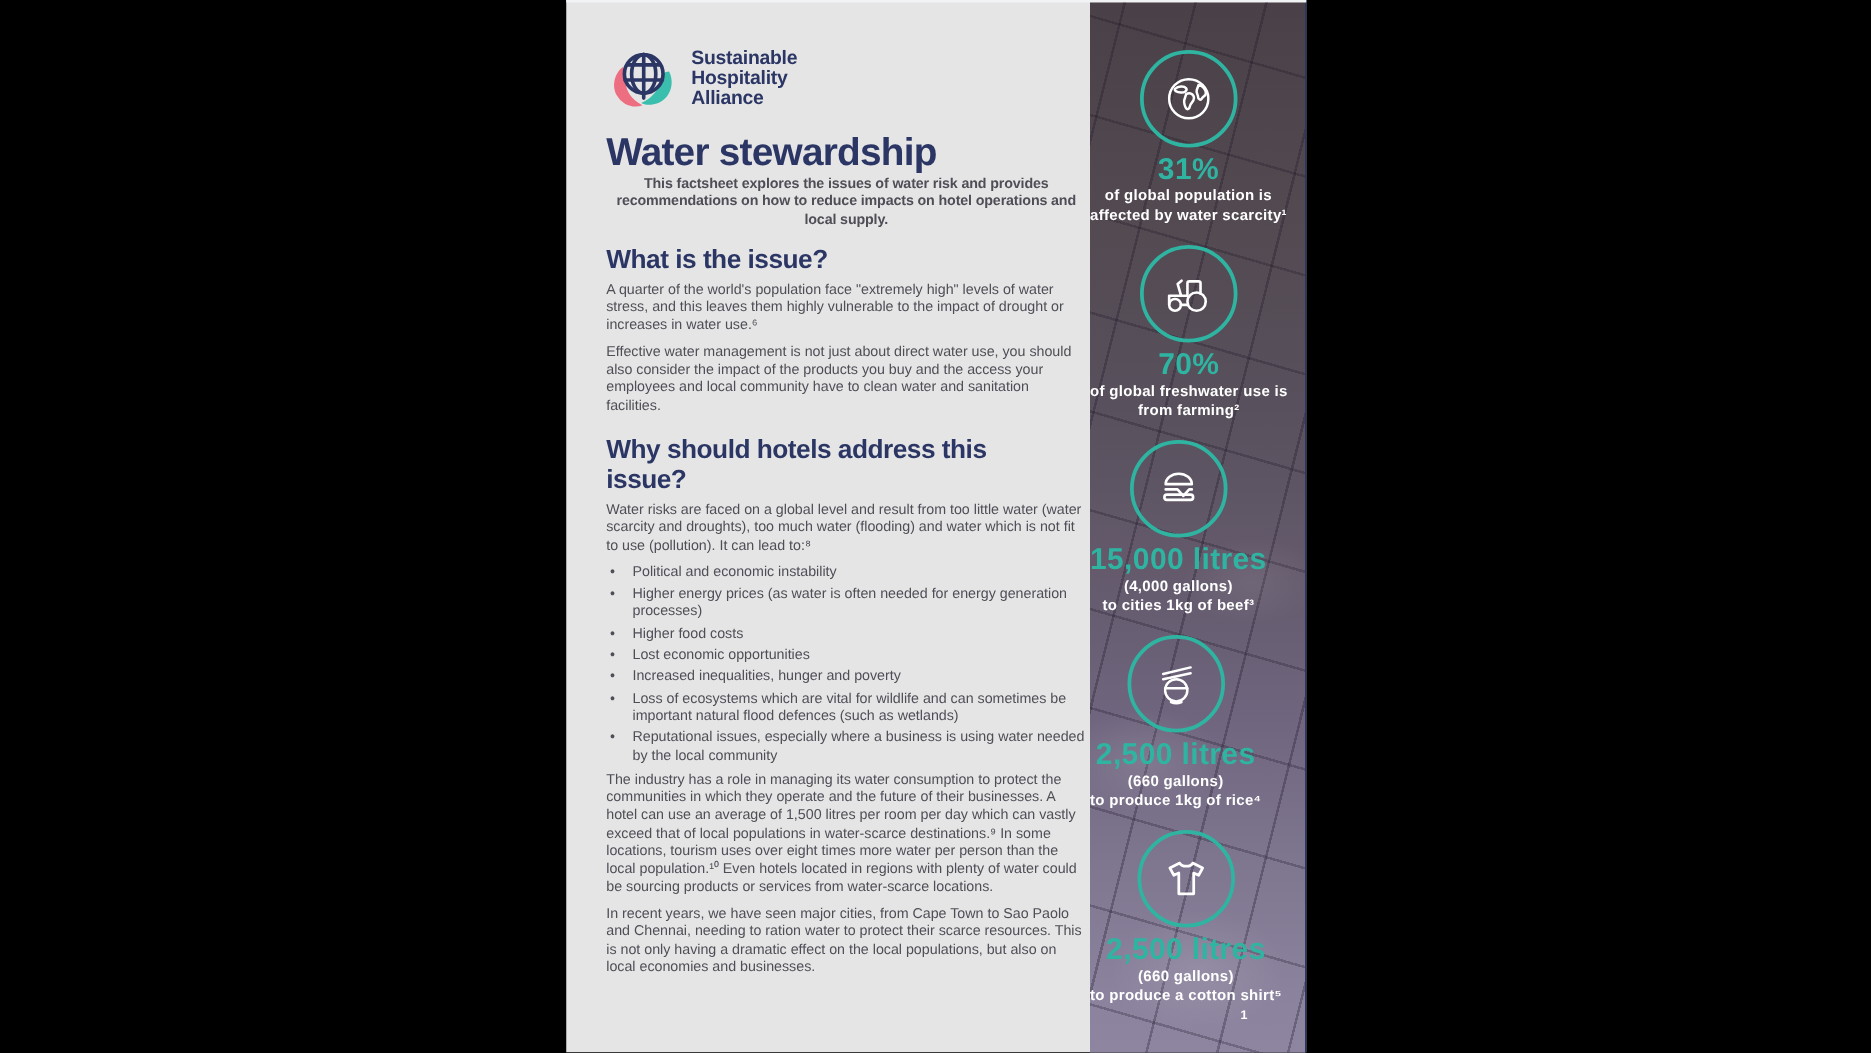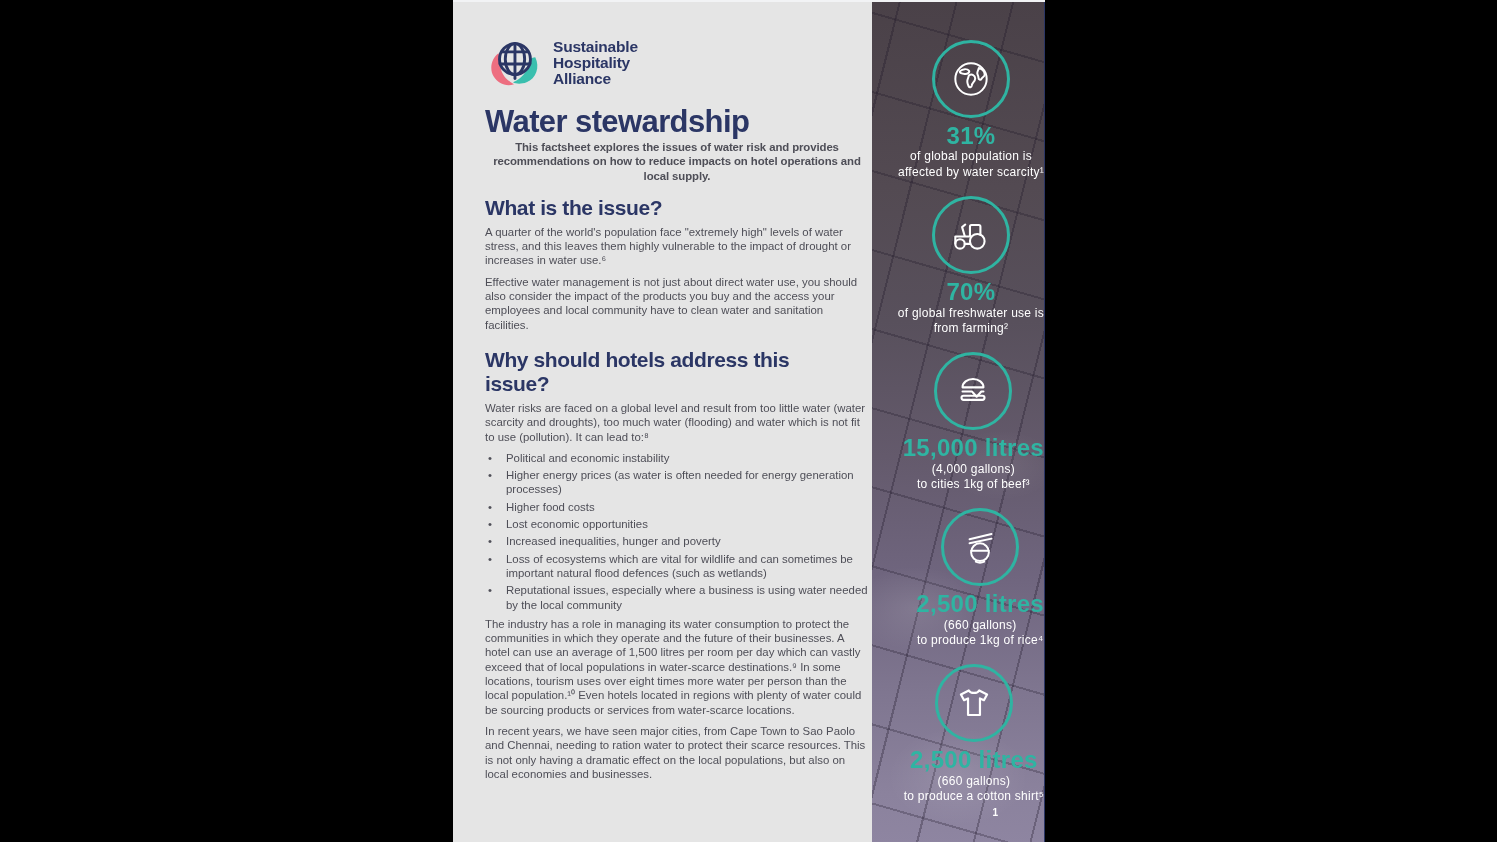--- a/index.html
+++ b/index.html
@@ -31,28 +31,28 @@
     position:relative;width:173px;height:842px;overflow:hidden;box-sizing:border-box;
     background:
       radial-gradient(ellipse 90px 60px at 25% 72%, rgba(255,255,255,0.10), transparent 70%),
       radial-gradient(ellipse 80px 50px at 75% 55%, rgba(255,255,255,0.07), transparent 70%),
       radial-gradient(ellipse 100px 70px at 50% 92%, rgba(255,255,255,0.10), transparent 70%),
       repeating-linear-gradient(104deg, transparent 0 26px, rgba(28,20,38,0.30) 26px 28px, transparent 28px 55px),
       repeating-linear-gradient(16deg, transparent 0 38px, rgba(24,17,34,0.26) 38px 40px, transparent 40px 76px),
       linear-gradient(180deg,#4a4148 0%,#534a52 22%,#58505c 38%,#645a6c 54%,#6f657e 68%,#7f7690 82%,#8b829d 94%,#8e85a1 100%);
     border-right:1px solid #2b3665;
   }
-  .stats{position:relative;display:flex;flex-direction:column;align-items:flex-end;padding-top:38px;}
+  .stats{position:relative;display:flex;flex-direction:column;align-items:flex-start;padding-top:38px;}
   .stat{display:flex;flex-direction:column;align-items:center;text-align:center;margin-bottom:16px;}
   .stat-circle{
     width:78px;height:78px;border-radius:50%;border:3px solid #2fb4a2;box-sizing:border-box;
     display:flex;align-items:center;justify-content:center;flex:0 0 auto;
   }
   .stat-value{margin-top:5px;font-size:24px;font-weight:bold;color:#2fb4a2;letter-spacing:0.3px;line-height:1.1;}
-  .stat-line{font-size:12px;font-weight:normal;color:#ffffff;line-height:1.28;letter-spacing:0.25px;}
+  .stat-line{font-size:12px;font-weight:bold;color:#ffffff;line-height:1.28;letter-spacing:0.25px;}
   .page-number{position:absolute;right:46px;bottom:26px;color:#ffffff;font-size:10px;font-weight:bold;}
   svg{display:block;}
 </style>
 </head>
 <body>
 
 <div class="page">
 
   <div class="main">
 

